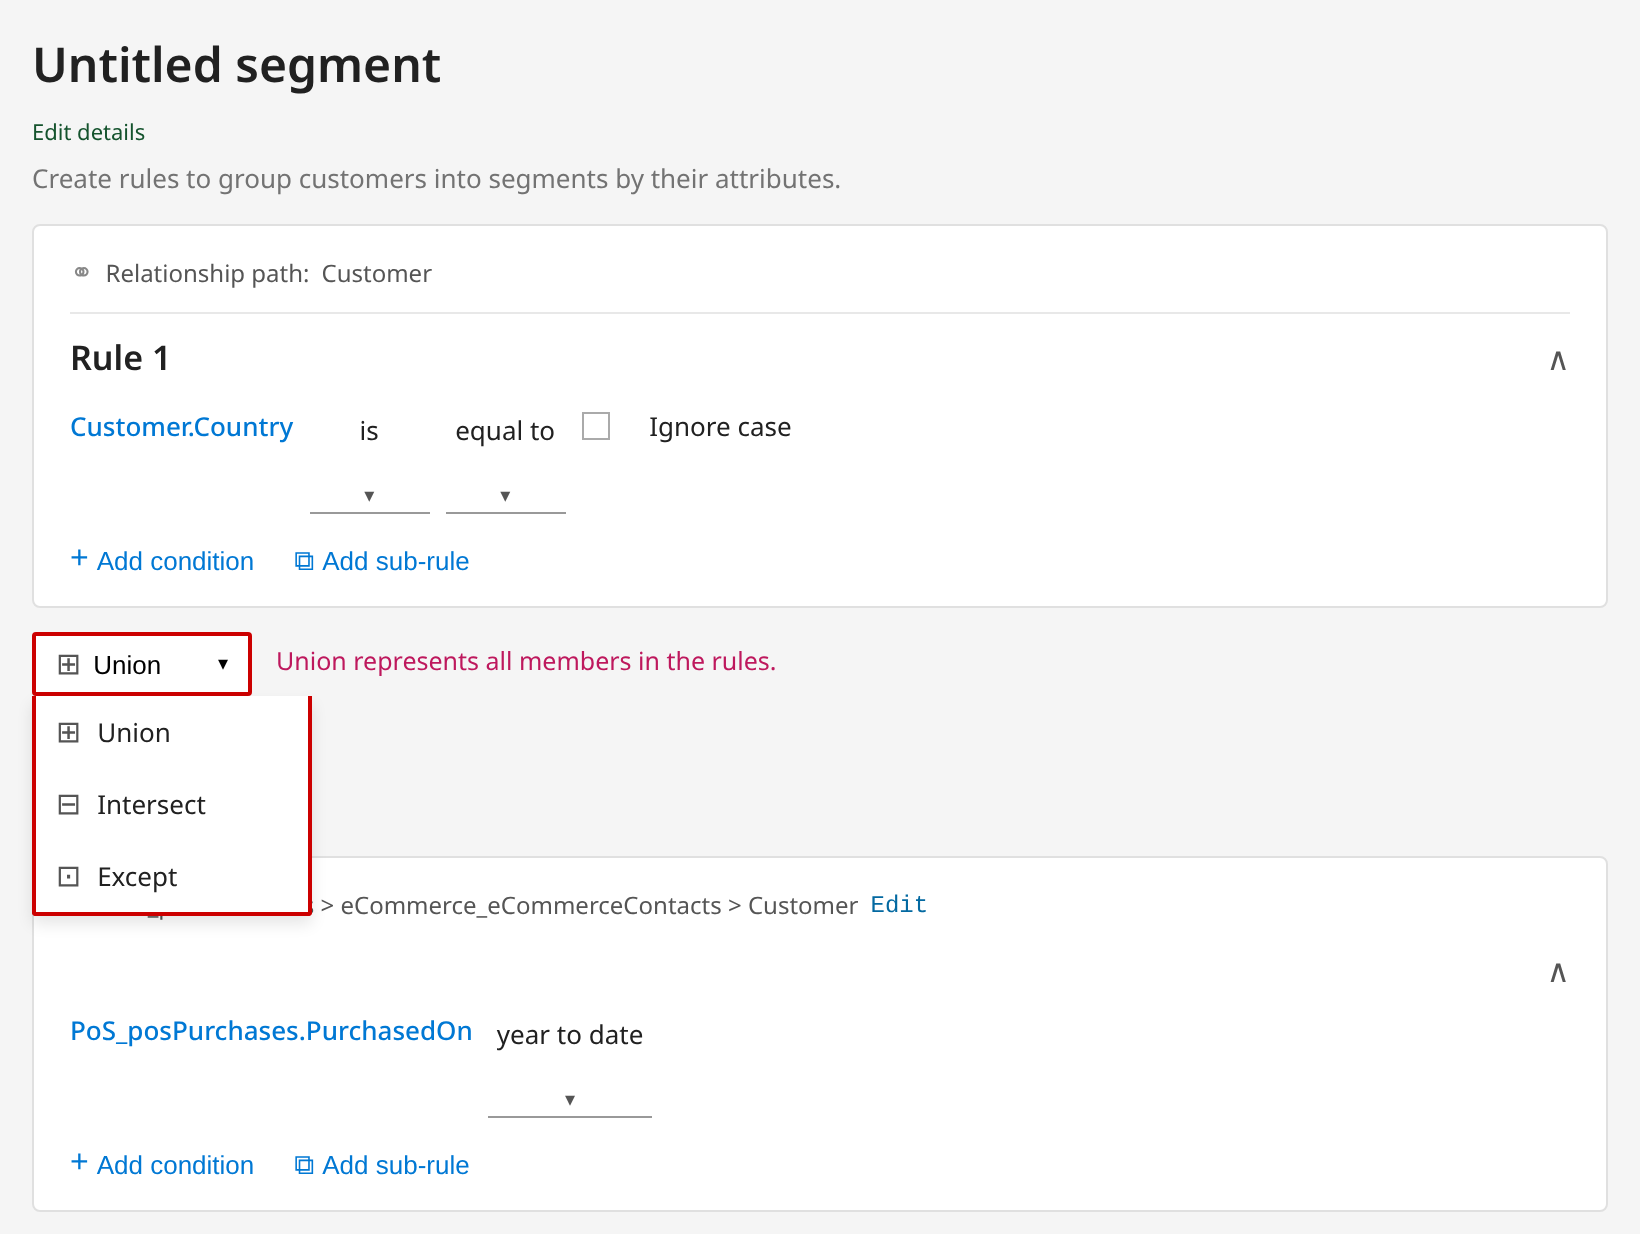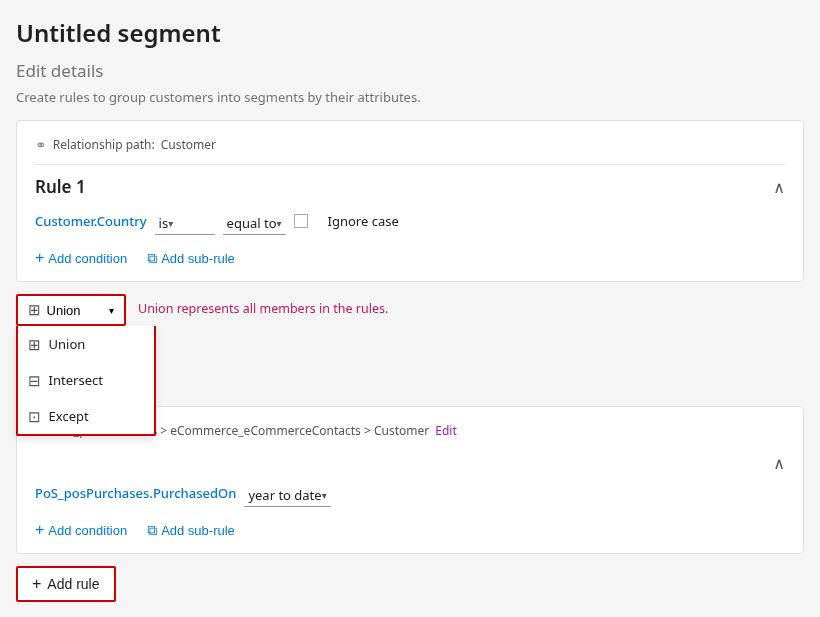--- a/index.html
+++ b/index.html
@@ -12,22 +12,22 @@
       font-size: 14px;
       color: #212121;
     }
     .page-title {
       font-size: 24px;
       font-weight: 600;
       display: inline-block;
       margin-right: 12px;
     }
     .edit-details-link {
-      color: #737373;
-      font-size: 17px;
+      color: #14532d;
+      font-size: 11px;
       cursor: pointer;
       text-decoration: none;
     }
     .subtitle {
       font-size: 13px;
       color: #737373;
       margin-top: 6px;
       margin-bottom: 14px;
     }
     .rule-card {
@@ -74,25 +74,26 @@
     .condition-field {
       color: #0078d4;
       font-size: 13px;
       font-weight: 500;
     }
     .dropdown-inline {
       display: inline-flex;
       align-items: center;
       border-bottom: 1px solid #999;
       padding: 2px 4px;
-      gap: 0;
+      gap: 16px;
       cursor: pointer;
       font-size: 13px;
       color: #212121;
       min-width: 60px;
+      flex-direction: column;
     }
     .dropdown-inline .caret {
       font-size: 10px;
       color: #555;
     }
     .value-input {
       border: none;
       border-bottom: 1px solid #999;
       padding: 2px 4px;
       font-size: 13px;
@@ -212,22 +213,23 @@
       align-items: center;
       gap: 6px;
       font-size: 12px;
       color: #555;
       margin-bottom: 12px;
     }
     .rel-path-link {
       color: #555;
     }
     .rel-path-edit {
-      color: #a21caf;
-      cursor: pointer;
+      color: #0369a1;
+      cursor: pointer;
+      font-family: Liberation Mono, monospace;
     }
     .add-rule-btn {
       display: flex;
       align-items: center;
       gap: 6px;
       border: 2px solid #c00;
       background: #fff;
       color: #212121;
       font-size: 14px;
       padding: 7px 14px;

